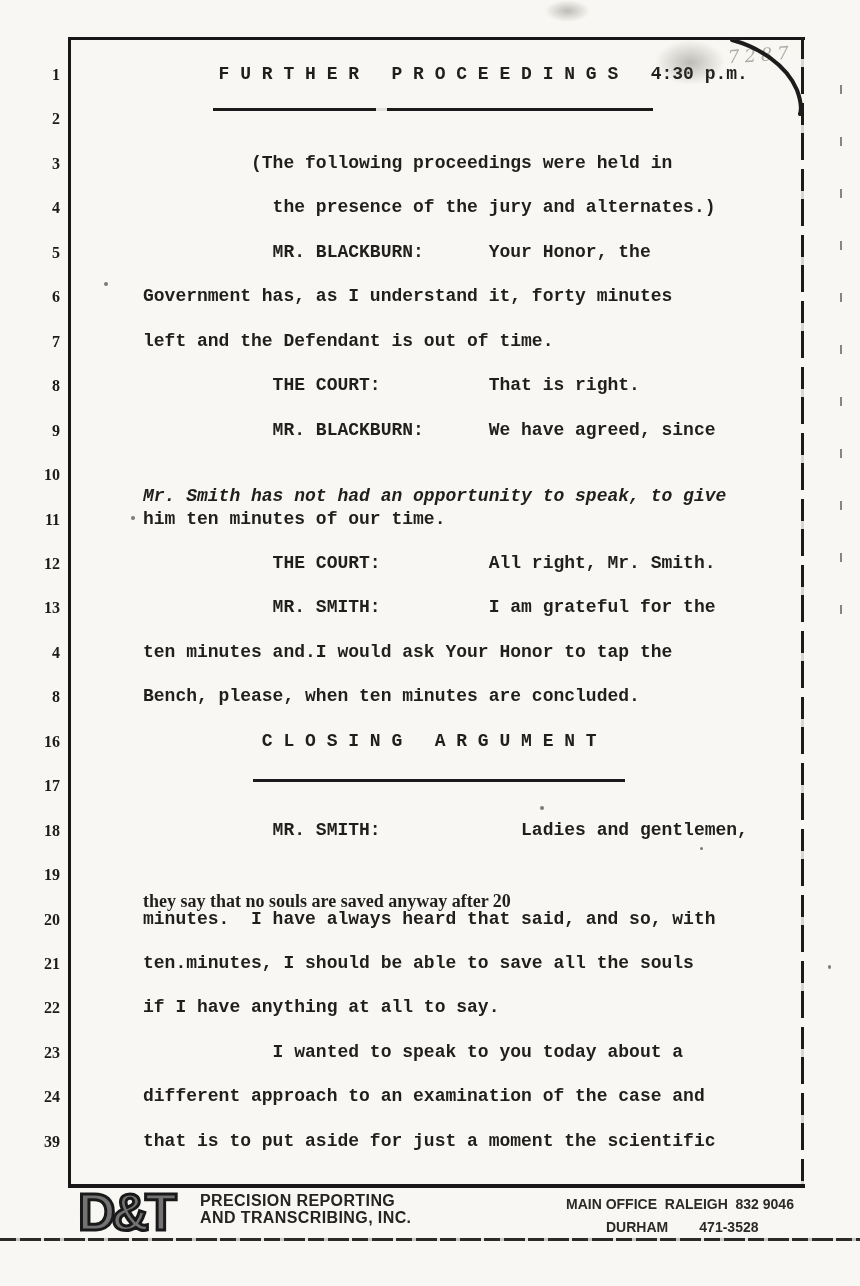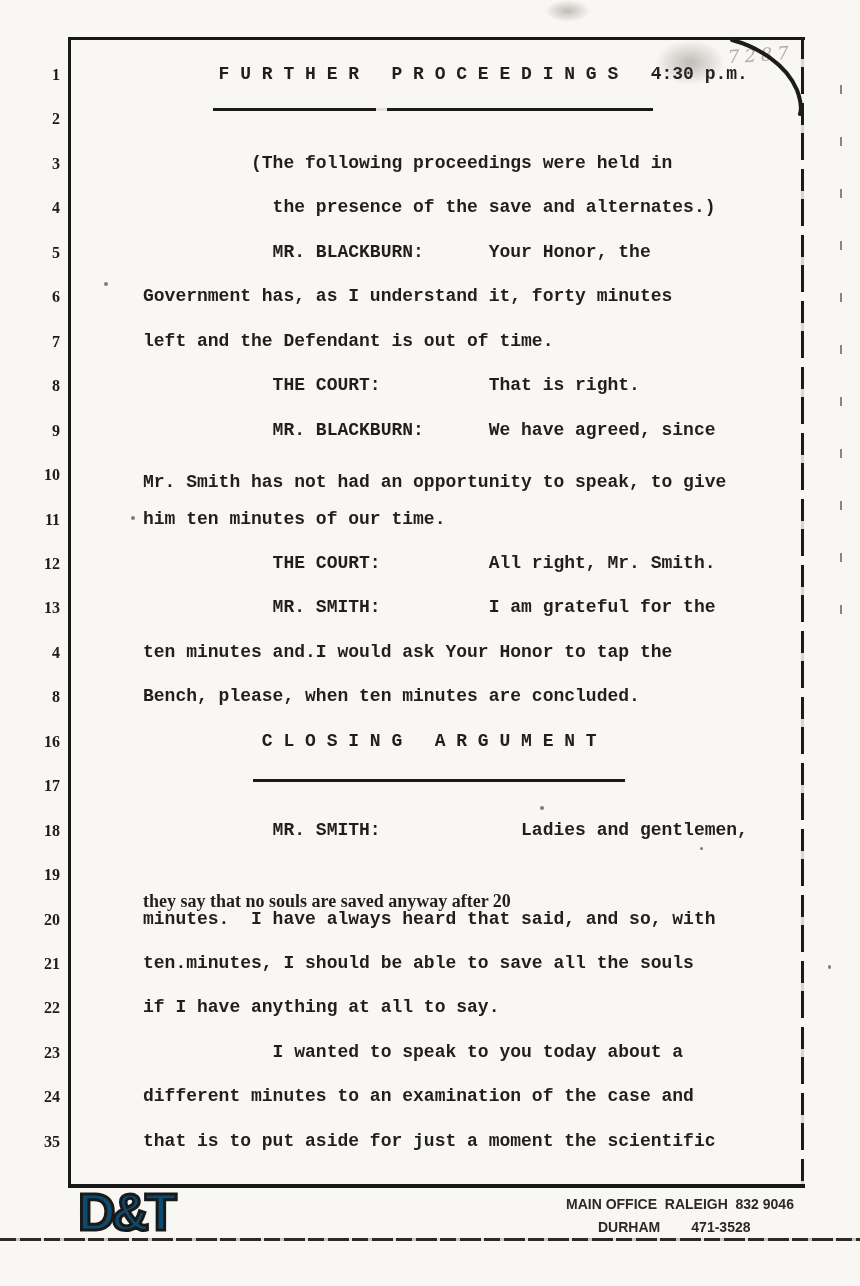--- a/index.html
+++ b/index.html
@@ -58,35 +58,35 @@
   .smudge {
     position:absolute; border-radius:50%;
     background:radial-gradient(closest-side, rgba(80,78,70,0.35), rgba(80,78,70,0));
   }
   .pen-svg { position:absolute; left:690px; top:28px; }
   .speck { position:absolute; background:#3a3835; border-radius:50%; opacity:0.65; }
   
   .logo {
     position:absolute; left:78px; top:1186px;
     font-family:"Liberation Sans", sans-serif; font-weight:bold;
-    font-size:52px; letter-spacing:-4px; color:#0c4a6e;
+    font-size:52px; letter-spacing:-4px; color:#737373;
     -webkit-text-stroke:3px #191919; line-height:1;
   }
   .company {
     position:absolute; left:200px; top:1192px;
     font-family:"Liberation Sans", sans-serif; font-weight:bold;
     font-size:16px; line-height:17px; letter-spacing:0.4px; color:#252420;
     white-space:pre;
   }
   .offices {
     position:absolute; left:566px; top:1196px;
     font-family:"Liberation Sans", sans-serif; font-weight:bold;
     font-size:14px; color:#2b2a26; white-space:pre;
   }
-  .offices .row2 { display:block; margin-top:7px; margin-left:32px; }
+  .offices .row2 { display:block; margin-top:7px; margin-left:40px; }
   .footer-rule {
     position:absolute; left:0; top:1238px; width:860px; height:3px;
     background:repeating-linear-gradient(90deg,
       #2c2b28 0 16px, rgba(44,43,40,0.25) 16px 20px,
       #2c2b28 20px 41px, rgba(44,43,40,0.1) 41px 44px);
   }
 </style>
 </head>
 <body>
 
@@ -96,33 +96,33 @@
   <div class="right-border"></div>
   <div class="margin-dashes"></div>
 
   <div id="lines-layer">
       <div class="line-num" style="top: 66px;">1</div>
       <div class="line-text" style="top: 64px;">       F U R T H E R   P R O C E E D I N G S   4:30 p.m.</div>
       <div class="line-num" style="top: 110.45px;">2</div>
       <div class="line-num" style="top: 154.9px;">3</div>
       <div class="line-text" style="top: 152.9px;">          (The following proceedings were held in</div>
       <div class="line-num" style="top: 199.35px;">4</div>
-      <div class="line-text" style="top: 197.35px;">            the presence of the save and alternates.)</div>
+      <div class="line-text" style="top: 197.35px;">            the presence of the jury and alternates.)</div>
       <div class="line-num" style="top: 243.8px;">5</div>
       <div class="line-text" style="top: 241.8px;">            MR. BLACKBURN:      Your Honor, the</div>
       <div class="line-num" style="top: 288.25px;">6</div>
       <div class="line-text" style="top: 286.25px;">Government has, as I understand it, forty minutes</div>
       <div class="line-num" style="top: 332.7px;">7</div>
       <div class="line-text" style="top: 330.7px;">left and the Defendant is out of time.</div>
       <div class="line-num" style="top: 377.15px;">8</div>
       <div class="line-text" style="top: 375.15px;">            THE COURT:          That is right.</div>
       <div class="line-num" style="top: 421.6px;">9</div>
       <div class="line-text" style="top: 419.6px;">            MR. BLACKBURN:      We have agreed, since</div>
       <div class="line-num" style="top: 466.05px;">10</div>
-      <div class="line-text" style="top: 472px;">Mr. Smith has not had an opportunity to speak, to give</div>
+      <div class="line-text" style="top: 486px; font-style: italic;">Mr. Smith has not had an opportunity to speak, to give</div>
       <div class="line-num" style="top: 510.5px;">11</div>
       <div class="line-text" style="top: 508.5px;">him ten minutes of our time.</div>
       <div class="line-num" style="top: 554.95px;">12</div>
       <div class="line-text" style="top: 552.95px;">            THE COURT:          All right, Mr. Smith.</div>
       <div class="line-num" style="top: 599.4px;">13</div>
       <div class="line-text" style="top: 597.4px;">            MR. SMITH:          I am grateful for the</div>
       <div class="line-num" style="top: 643.85px;">4</div>
       <div class="line-text" style="top: 641.85px;">ten minutes and.I would ask Your Honor to tap the</div>
       <div class="line-num" style="top: 688.3px;">8</div>
       <div class="line-text" style="top: 686.3px;">Bench, please, when ten minutes are concluded.</div>
@@ -135,22 +135,22 @@
       <div class="line-text" style="top: 891px; font-family: Liberation Serif, serif;">they say that no souls are saved anyway after 20</div>
       <div class="line-num" style="top: 910.55px;">20</div>
       <div class="line-text" style="top: 908.55px;">minutes.  I have always heard that said, and so, with</div>
       <div class="line-num" style="top: 955px;">21</div>
       <div class="line-text" style="top: 953px;">ten.minutes, I should be able to save all the souls</div>
       <div class="line-num" style="top: 999.45px;">22</div>
       <div class="line-text" style="top: 997.45px;">if I have anything at all to say.</div>
       <div class="line-num" style="top: 1043.9px;">23</div>
       <div class="line-text" style="top: 1041.9px;">            I wanted to speak to you today about a</div>
       <div class="line-num" style="top: 1088.35px;">24</div>
-      <div class="line-text" style="top: 1086.35px;">different minutes to an examination of the case and</div>
-      <div class="line-num" style="top: 1132.8px;">35</div>
+      <div class="line-text" style="top: 1086.35px;">different approach to an examination of the case and</div>
+      <div class="line-num" style="top: 1132.8px;">39</div>
       <div class="line-text" style="top: 1130.8px;">that is to put aside for just a moment the scientific</div>
     </div>
 
   <div class="rule header-u"></div>
   <div class="rule closing-u"></div>
 
   <div class="handwritten">7287</div>
   <svg class="pen-svg" width="130" height="100" viewBox="0 0 130 100">
     <path d="M 42 12 C 68 19, 96 36, 107 62 C 111 73, 112 80, 110 86" fill="none" stroke="#1c1c1c" stroke-width="4" stroke-linecap="round"></path>
   </svg>
@@ -158,16 +158,18 @@
   <div class="smudge" style="left:545px; top:0px; width:45px; height:22px;"></div>
 
   <div class="speck" style="left:104px; top:282px; width:4px; height:4px;"></div>
   <div class="speck" style="left:131px; top:516px; width:4px; height:4px;"></div>
   <div class="speck" style="left:540px; top:806px; width:4px; height:4px;"></div>
   <div class="speck" style="left:700px; top:847px; width:3px; height:3px;"></div>
   <div class="speck" style="left:630px; top:425px; width:3px; height:3px;"></div>
   <div class="speck" style="left:828px; top:965px; width:3px; height:4px;"></div>
 
   <div class="logo">D&amp;T</div>
+  <div class="company"><span>PRECISION REPORTING</span>
+<span>AND TRANSCRIBING, INC.</span></div>
   <div class="offices"><span>MAIN OFFICE  RALEIGH  832 9046</span><span class="row2">DURHAM        471-3528</span></div>
   <div class="footer-rule"></div>
 
 </div>
 
 </body></html>

